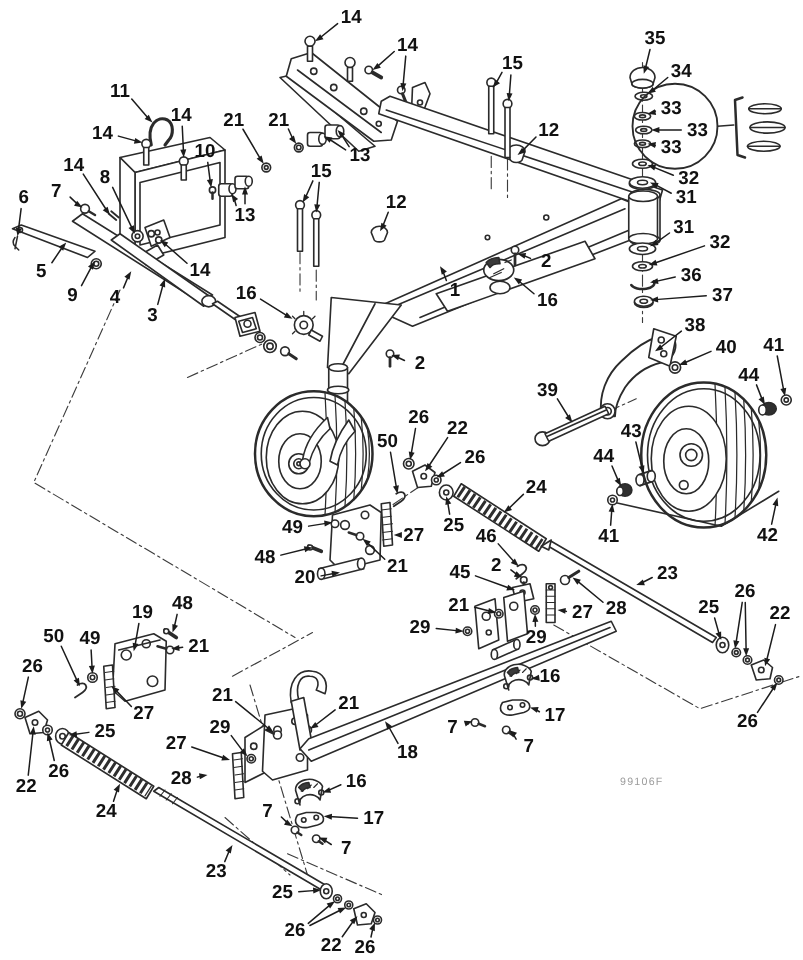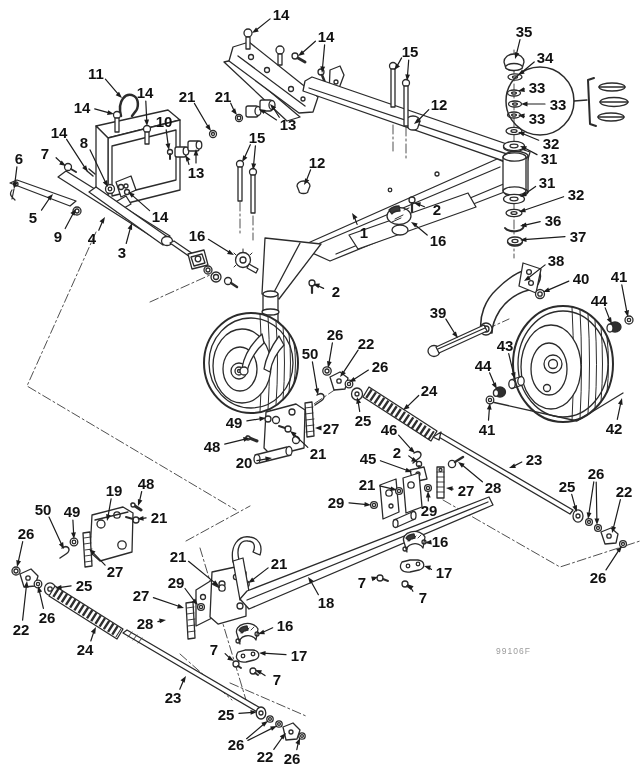--- a/index.html
+++ b/index.html
@@ -6,21 +6,21 @@
   .stage{position:relative;width:642px;height:767px;background:#fff;overflow:hidden;
          font-family:"Liberation Sans",sans-serif;}
   svg{position:absolute;left:0;top:0;}
   .callout-num{font:bold 15px "Liberation Sans",sans-serif;fill:#111;text-anchor:middle;
                dominant-baseline:central;stroke:none;}
   .leader{stroke:#1c1c1c;stroke-width:1.2;fill:none;}
   .arrowhead{fill:#1c1c1c;stroke:none;}
   .cline{stroke:#3c3c3c;stroke-width:0.9;stroke-dasharray:9 3 2 3;fill:none;}
   .coil{stroke:#2e2e2e;stroke-width:10;stroke-dasharray:2.4 2.6;stroke-linecap:butt;fill:none;}
   .watermark{position:absolute;left:496px;top:620px;font-size:8.5px;color:#9b9b9b;
-             letter-spacing:1px;margin-top:26px;}
+             letter-spacing:1px;}
 </style>
 </head>
 <body>
 
 <div class="stage">
 <svg id="diagram" width="642" height="768" viewBox="0 0 642 768">
   <g stroke="#2b2b2b" stroke-width="1.3" fill="none" stroke-linejoin="round" stroke-linecap="round">
 
     <g class="cline">
       <path d="M96,232 L27,386 L236,510"></path>

